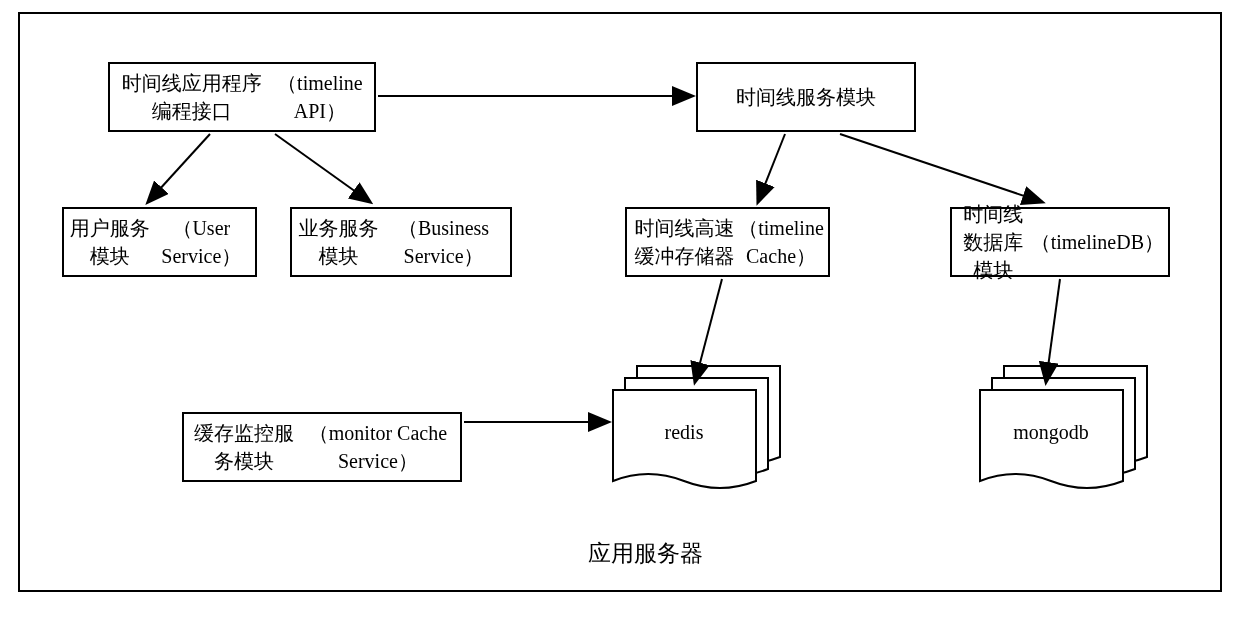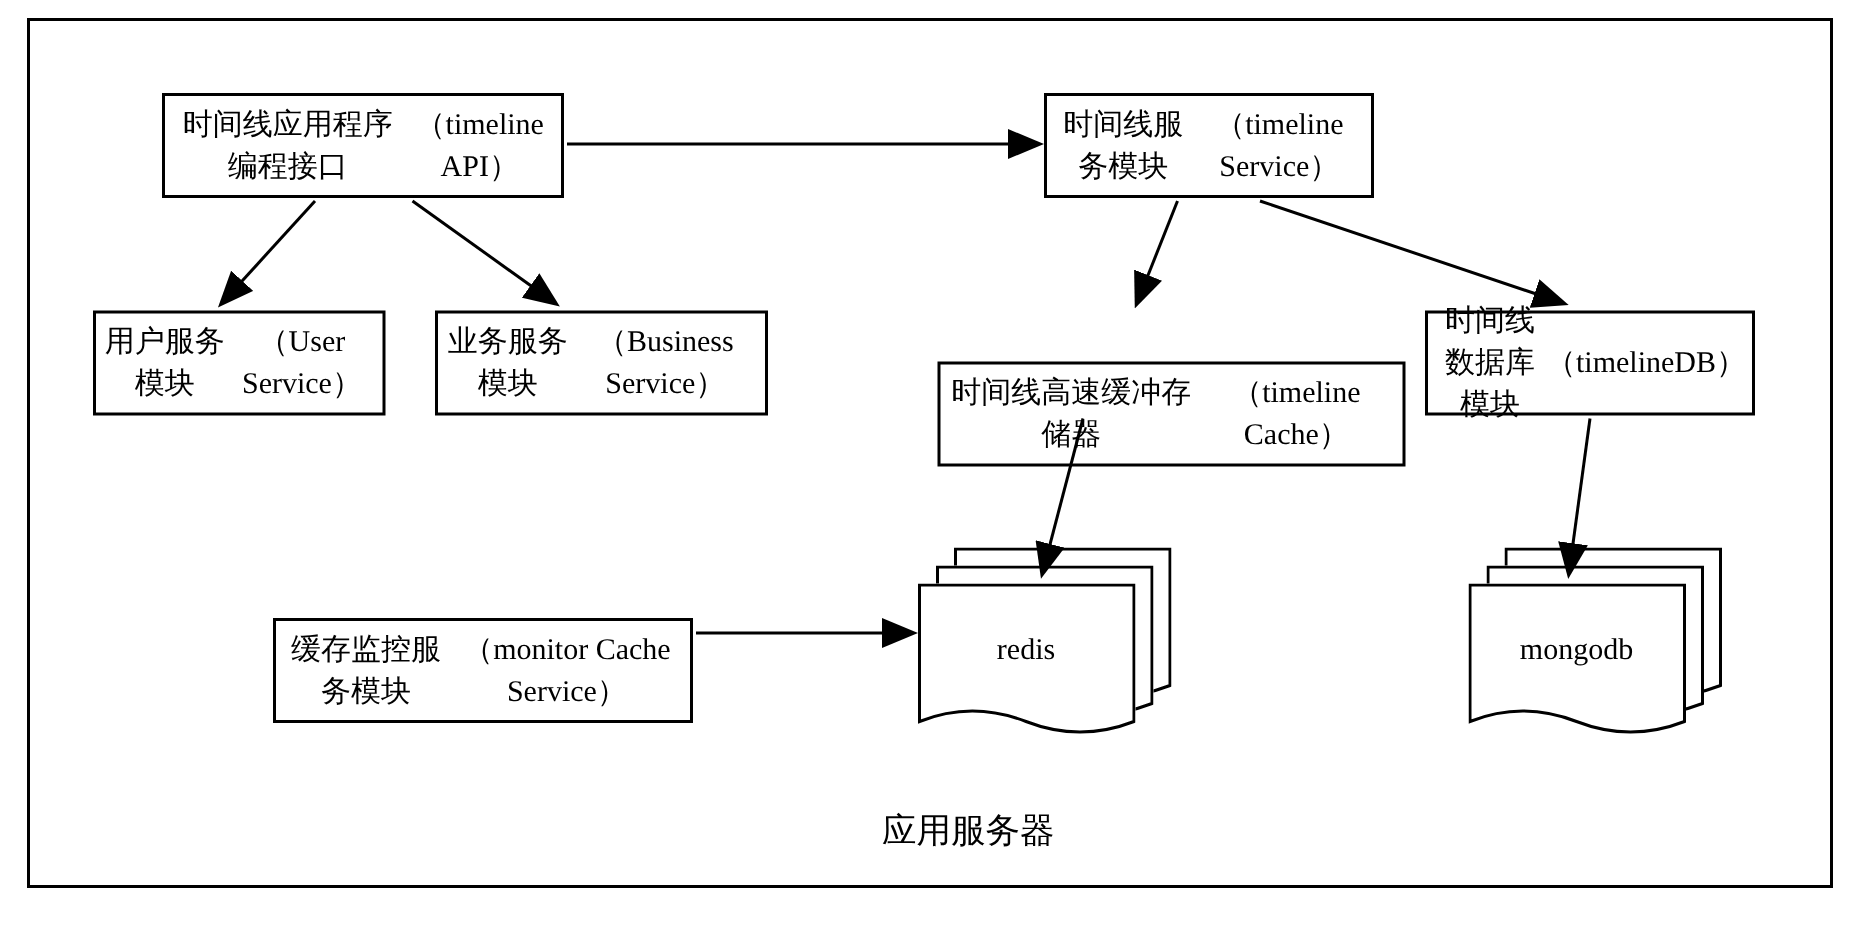--- a/index.html
+++ b/index.html
@@ -62,34 +62,33 @@
 
 <div class="outer-frame"></div>
 
 <div class="box" style="left:108px; top:62px; width:268px; height:70px;">
   <div>时间线应用程序编程接口</div>
   <div>（timeline API）</div>
 </div>
 
 <div class="box" style="left:696px; top:62px; width:220px; height:70px;">
   <div>时间线服务模块</div>
-  <div>（timeline Service）</div>
 </div>
 
 <div class="box" style="left:62px; top:207px; width:195px; height:70px;">
   <div>用户服务模块</div>
   <div>（User Service）</div>
 </div>
 
 <div class="box" style="left:290px; top:207px; width:222px; height:70px;">
   <div>业务服务模块</div>
   <div>（Business Service）</div>
 </div>
 
-<div class="box" style="left:625px; top:207px; width:312px; height:70px;margin-top:34px;">
+<div class="box" style="left:625px; top:207px; width:205px; height:70px;">
   <div>时间线高速缓冲存储器</div>
   <div>（timeline Cache）</div>
 </div>
 
 <div class="box" style="left:950px; top:207px; width:220px; height:70px;">
   <div>时间线数据库模块</div>
   <div>（timelineDB）</div>
 </div>
 
 <div class="box" style="left:182px; top:388px; width:280px; height:70px;margin-top:24px;">

